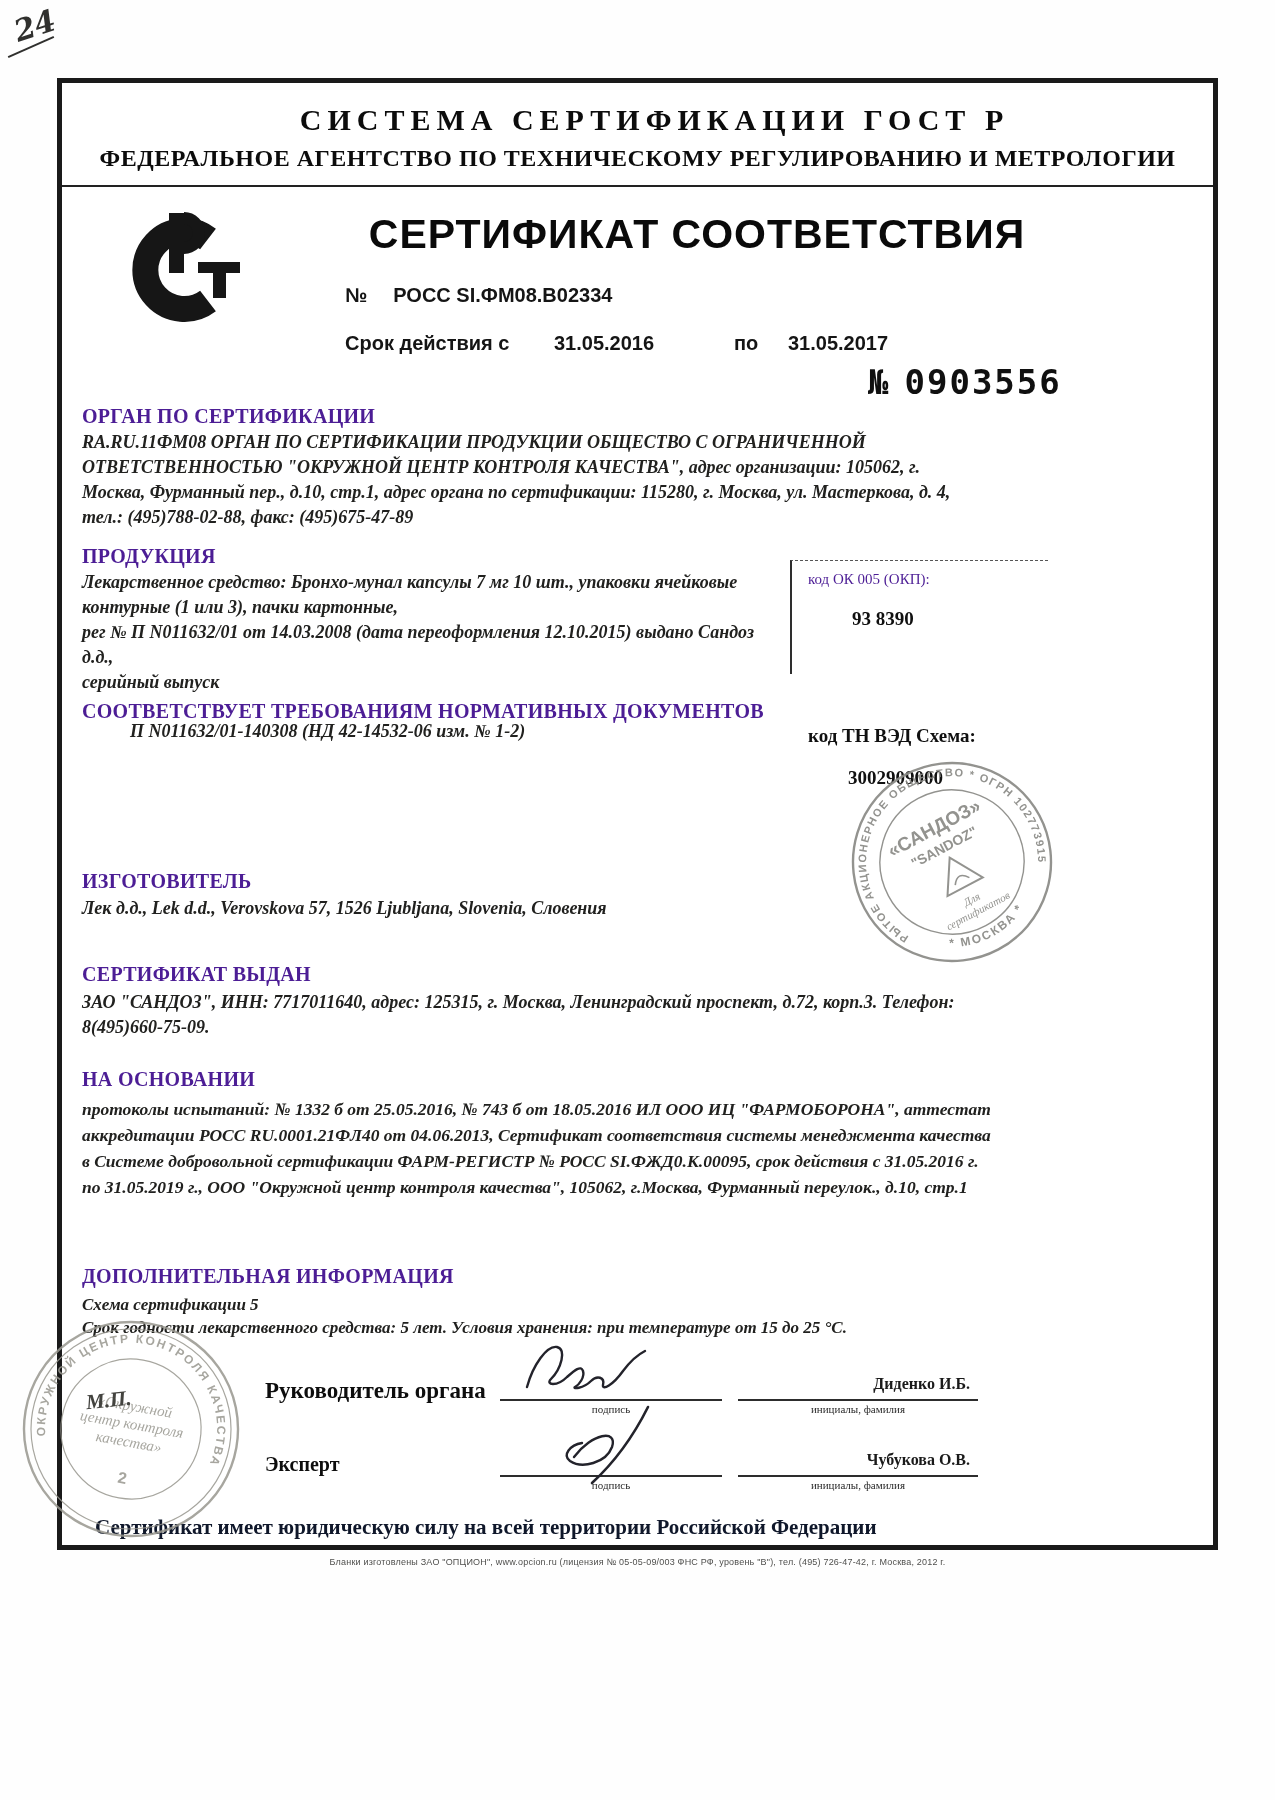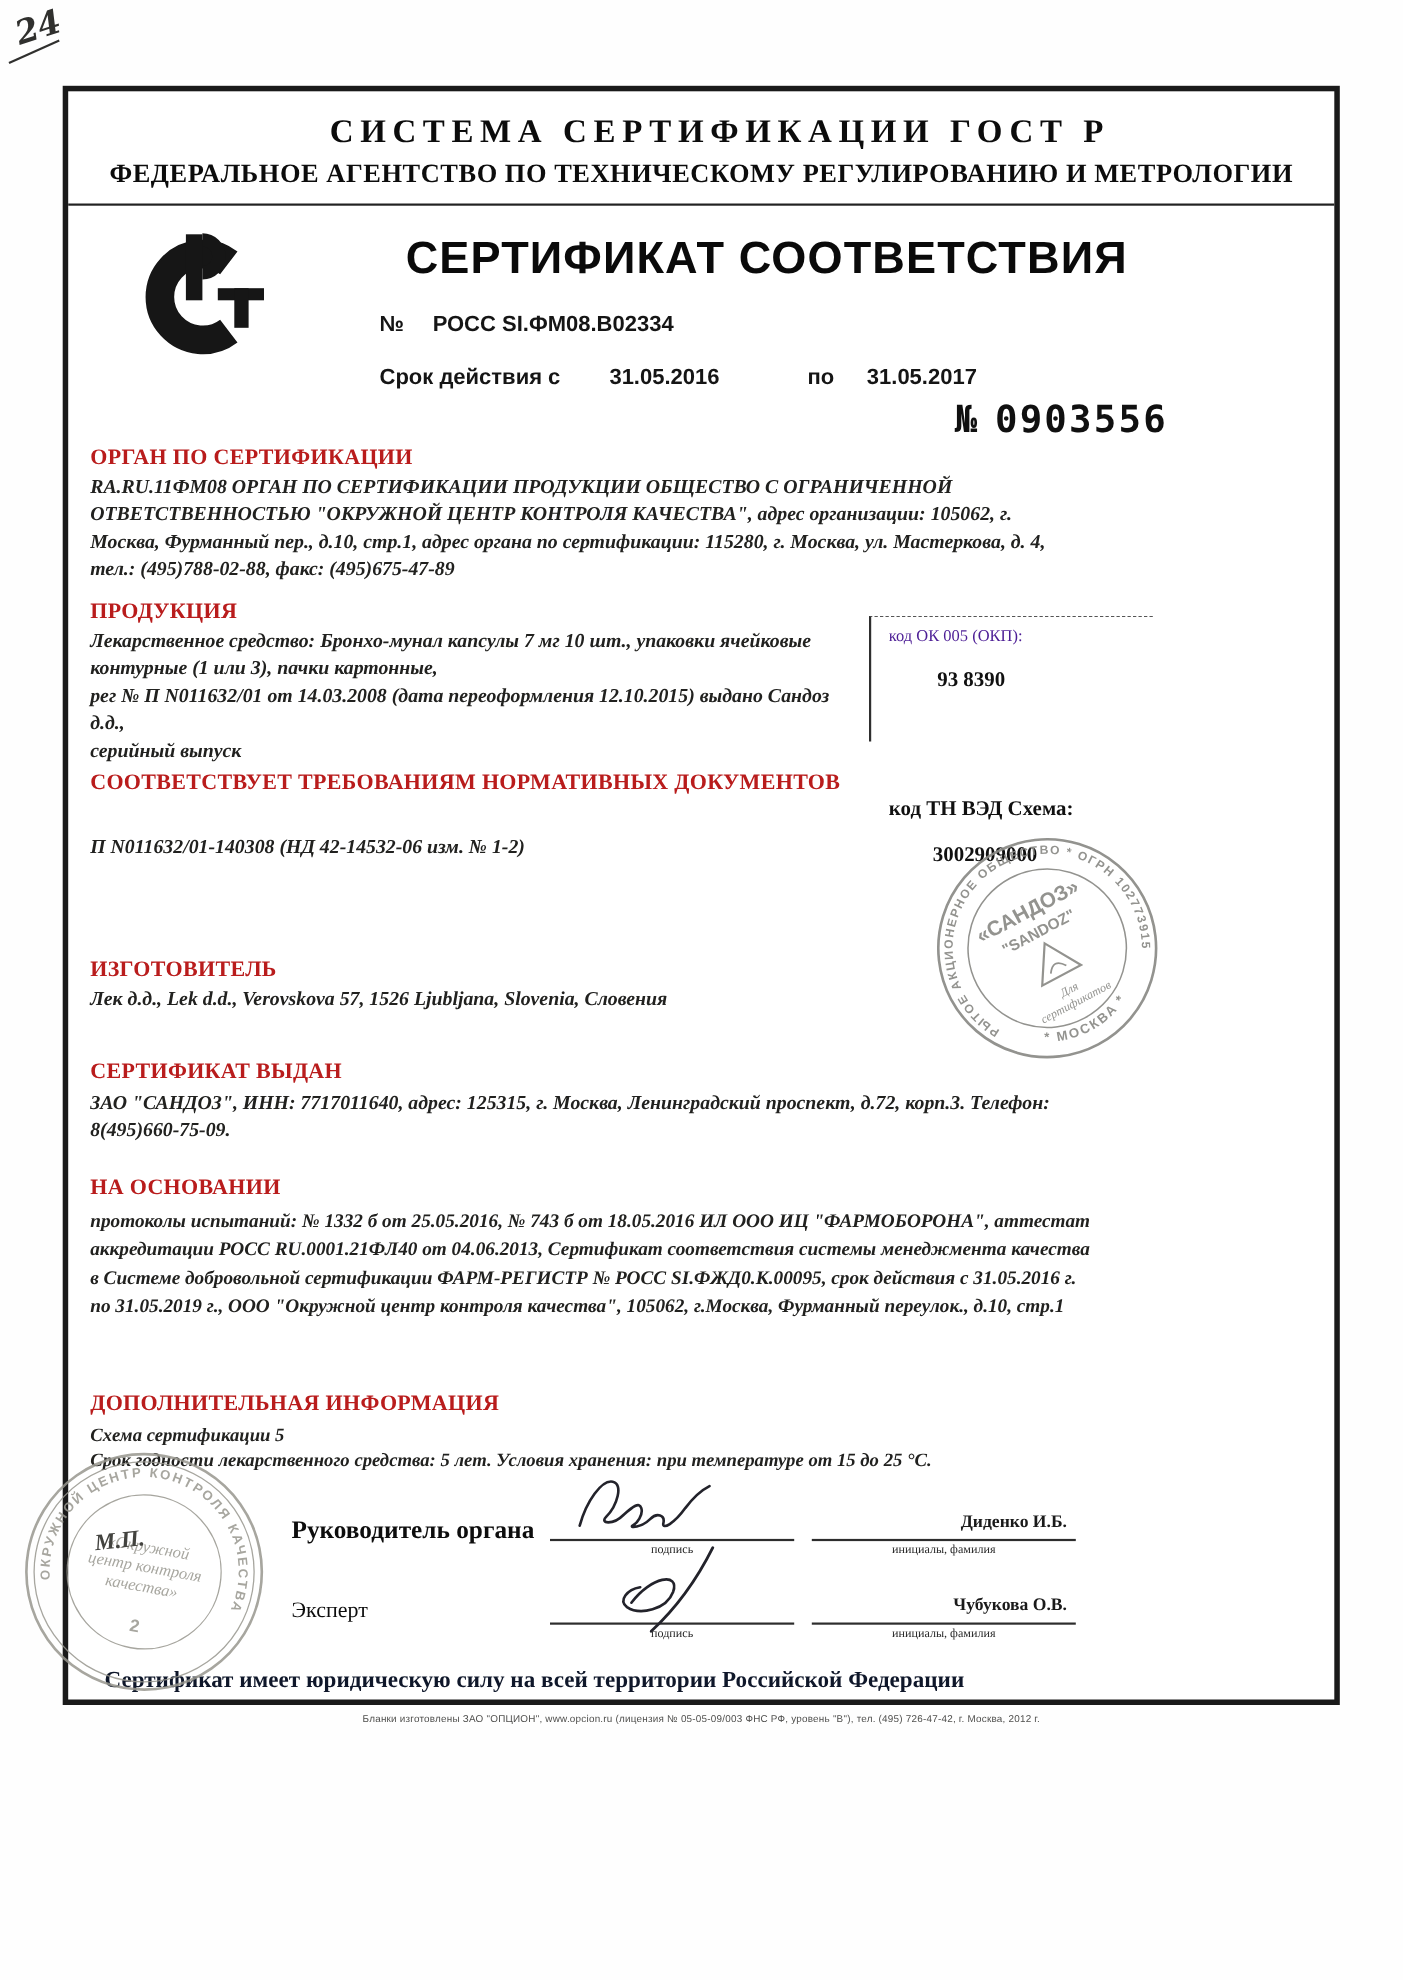--- a/index.html
+++ b/index.html
@@ -13,45 +13,45 @@
   [data-name="certificate-title"]{position:absolute;top:128px;left:200px;width:870px;text-align:center;font-family:"Liberation Sans",sans-serif;font-weight:800;font-size:41px;letter-spacing:1px;color:#0a0a0a;}
   [data-name="certificate-number-row"]{position:absolute;top:201px;left:283px;font-family:"Liberation Sans",sans-serif;font-weight:700;font-size:20px;color:#151515;}
   [data-name="certificate-number"]{margin-left:26px;}
   .validity{position:absolute;top:249px;font-family:"Liberation Sans",sans-serif;font-weight:700;font-size:20px;color:#151515;}
   [data-name="validity-label"]{left:283px;}
   [data-name="valid-from"]{left:492px;}
   [data-name="validity-po"]{left:672px;}
   [data-name="valid-to"]{left:726px;}
   [data-name="blank-number-row"]{position:absolute;top:279px;left:806px;font-family:"DejaVu Sans Mono",monospace;font-weight:700;font-size:34px;letter-spacing:2px;color:#101010;display:flex;gap:14px;}
   
-  .sec-title{position:absolute;left:20px;font-weight:700;font-size:20px;letter-spacing:.3px;color:#b91c1c;}
+  .sec-title{position:absolute;left:20px;font-weight:700;font-size:20px;letter-spacing:.3px;color:#4c1d95;}
   .body-it{position:absolute;left:20px;font-style:italic;font-weight:700;font-size:18px;line-height:25px;white-space:pre-line;color:#21211f;}
   [data-name="organ-title"]{top:322px;}
   [data-name="organ-text"]{top:347px;width:1105px;}
   [data-name="production-title"]{top:462px;}
   [data-name="production-text"]{top:487px;width:705px;}
   [data-name="okp-box"]{position:absolute;left:728px;top:477px;width:258px;height:114px;border-left:2px solid #2e2e2e;border-top:1px dashed #555;padding:10px 0 0 16px;box-sizing:border-box;}
   [data-name="okp-label"]{font-weight:400;font-size:15px;color:#4c1d95;}
   [data-name="okp-value"]{margin:20px 0 0 44px;font-weight:700;font-size:19px;color:#101010;}
   [data-name="conformity-title"]{top:617px;}
-  [data-name="conformity-text"]{top:674px;width:720px;}
+  [data-name="conformity-text"]{top:636px;width:720px;margin-left:48px;}
   [data-name="tnved-label"]{position:absolute;left:746px;top:642px;font-weight:700;font-size:19px;color:#101010;}
   [data-name="tnved-value"]{position:absolute;left:786px;top:684px;font-weight:700;font-size:19px;color:#101010;}
   [data-name="manufacturer-title"]{top:787px;}
   [data-name="manufacturer-text"]{top:813px;width:1100px;}
   [data-name="issued-to-title"]{top:880px;}
   [data-name="issued-to-text"]{top:907px;width:1105px;}
   [data-name="basis-title"]{top:985px;}
   [data-name="basis-text"]{top:1013px;width:1115px;font-size:17.5px;line-height:26px;}
   [data-name="additional-title"]{top:1182px;}
   [data-name="additional-scheme"]{top:1209px;width:800px;font-size:17px;}
   [data-name="additional-shelf-life"]{top:1232px;width:1020px;font-size:17px;}
   
   [data-name="head-signature-label"]{position:absolute;left:203px;top:1295px;font-weight:700;font-size:23px;color:#0d0d0d;}
-  [data-name="expert-signature-label"]{position:absolute;left:203px;top:1370px;font-weight:400;font-size:20px;color:#0d0d0d;text-align:right;}
+  [data-name="expert-signature-label"]{position:absolute;left:203px;top:1370px;font-weight:700;font-size:20px;color:#0d0d0d;text-align:right;}
   .sig-line{position:absolute;height:0;border-top:2px solid #2d2d2d;}
   [data-name="head-sign-line"]{left:438px;top:1316px;width:222px;}
   [data-name="head-name-line"]{left:676px;top:1316px;width:240px;}
   [data-name="expert-sign-line"]{left:438px;top:1392px;width:222px;}
   [data-name="expert-name-line"]{left:676px;top:1392px;width:240px;}
   .sig-caption{position:absolute;text-align:center;font-size:11px;color:#2a2a2a;}
   [data-name="head-sign-caption"]{left:438px;top:1320px;width:222px;}
   [data-name="head-name-caption"]{left:676px;top:1320px;width:240px;}
   [data-name="expert-sign-caption"]{left:438px;top:1396px;width:222px;}
   [data-name="expert-name-caption"]{left:676px;top:1396px;width:240px;}

